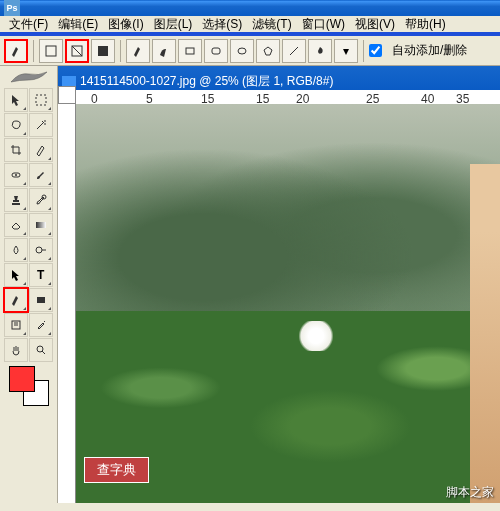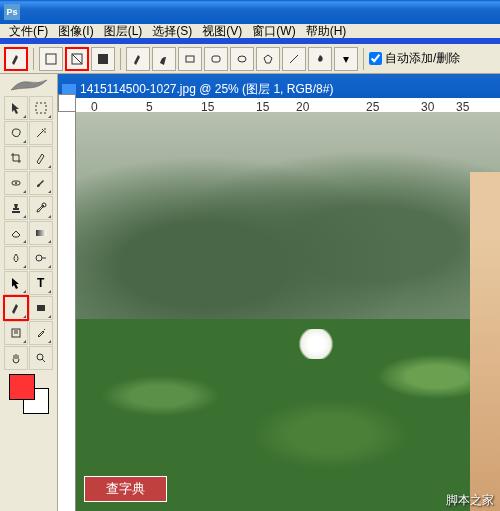--- a/index.html
+++ b/index.html
@@ -1,25 +1,25 @@
 <!DOCTYPE html>
 <html><head>
 <meta charset="utf-8">
 <style>
 *{margin:0;padding:0;box-sizing:border-box;font-family:"SimSun","Microsoft YaHei",sans-serif;font-size:12px}
 body{background:#ece9d8;width:500px;height:511px;overflow:hidden}
-.titlebar{background:linear-gradient(to bottom,#0a5bc4 0%,#3d93f5 8%,#1666cb 40%,#0a5bc4 100%);height:24px;display:flex;align-items:center;padding:0 4px;color:#fff;font-weight:bold}
+.titlebar{background:linear-gradient(to bottom,#0a5bc4 0%,#3d93f5 8%,#1666cb 40%,#0a5bc4 100%);height:16px;display:flex;align-items:center;padding:0 4px;color:#fff;font-weight:bold}
 .titlebar .ps-icon{width:16px;height:16px;background:#5a9dd6;margin-right:4px;display:inline-flex;align-items:center;justify-content:center;font-size:9px}
-.menubar{background:#ece9d8;height:20px;display:flex;align-items:center;padding:0 4px;border-bottom:6px solid #1d4ed8}
+.menubar{background:#ece9d8;height:20px;display:flex;align-items:center;padding:0 4px;border-bottom:4px solid #1d4ed8}
 .menubar span{padding:2px 5px;cursor:default}
 .optbar{background:#ece9d8;height:30px;display:flex;align-items:center;padding:2px 4px;border-bottom:1px solid #aca899;gap:2px}
 .optbtn{width:24px;height:24px;border:1px solid #aca899;background:#f5f3eb;display:inline-flex;align-items:center;justify-content:center;position:relative}
 .optbtn.sel{border:2px solid #f00}
 .sep{width:1px;height:22px;background:#aca899;margin:0 3px}
-.chk{display:flex;align-items:center;gap:3px}
+.chk{display:flex;align-items:center;gap:10px}
 .workspace{display:flex;height:calc(511px - 74px)}
 .toolbox{width:58px;background:#ece9d8;border-right:1px solid #aca899;display:flex;flex-direction:column;align-items:center;padding-top:2px}
 .feather{width:50px;height:18px;display:flex;align-items:center;justify-content:center;margin-bottom:2px}
 .tools{display:grid;grid-template-columns:24px 24px;gap:1px}
 .tool{width:24px;height:24px;border:1px solid #d0ccbc;background:#ece9d8;display:flex;align-items:center;justify-content:center;position:relative;cursor:pointer}
 .tool.hl{outline:2px solid #f00;outline-offset:-1px;z-index:2}
 .tool .tri{position:absolute;bottom:1px;right:1px;width:0;height:0;border-left:3px solid transparent;border-bottom:3px solid #555}
 .swatches{margin-top:4px;position:relative;width:40px;height:40px}
 .swatch-fg{position:absolute;top:0;left:0;width:26px;height:26px;background:#ff3333;border:1px solid #000;z-index:2}
 .swatch-bg{position:absolute;bottom:0;right:0;width:26px;height:26px;background:#fff;border:1px solid #000}
@@ -30,37 +30,39 @@
 .ruler-h span{position:absolute;top:2px}
 .ruler-corner{position:absolute;left:0;top:20px;width:18px;height:18px;background:#fff;border:1px solid #888}
 .ruler-v{position:absolute;left:0;top:38px;width:18px;bottom:0;background:#fff;border-right:1px solid #888}
 .canvas{position:absolute;left:18px;top:38px;right:0;bottom:0;background:linear-gradient(to bottom,#a8b8a8 0%,#8fa890 25%,#5a8060 45%,#3a6040 55%,#4a7050 70%,#3a6838 100%)}
 .trees{position:absolute;top:0;left:0;right:0;height:55%;background:radial-gradient(ellipse at 30% 70%,#4a6848 20%,transparent 50%),radial-gradient(ellipse at 70% 60%,#527050 20%,transparent 50%),linear-gradient(to bottom,#b8c0b0,#6a8868)}
 .lotus{position:absolute;bottom:0;left:0;right:0;height:48%;background:radial-gradient(ellipse at 20% 40%,#5a9048 30px,transparent 60px),radial-gradient(ellipse at 60% 60%,#4a8038 40px,transparent 80px),radial-gradient(ellipse at 85% 30%,#6aa050 30px,transparent 60px),#3a7030}
 .flower{position:absolute;bottom:38%;left:52%;width:40px;height:30px;background:radial-gradient(circle,#fff 30%,#f0f0e8 60%,transparent 70%)}
 .person{position:absolute;right:0;top:15%;width:30px;height:85%;background:linear-gradient(to bottom,#e8c8a0 20%,#d0a070 100%)}
 .watermark{position:absolute;bottom:4px;right:6px;color:#fff;font-size:14px;text-shadow:1px 1px 2px #000;text-align:center;line-height:1.2}
 .watermark .sm{font-size:9px;color:#ddd}
-.badge{position:absolute;bottom:9px;left:8px;background:#c04040;color:#fff;padding:3px 21px;font-size:13px;border:1px solid #fff}
+.badge{position:absolute;bottom:20px;left:8px;background:#c04040;color:#fff;padding:3px 12px;font-size:13px;border:1px solid #fff}
 svg{display:block}
 </style>
 </head>
 <body>
 
 <div class="titlebar">
   <span class="ps-icon">Ps</span>
 </div>
 
 <div class="menubar">
   <span>文件(F)</span>
+  <span>编辑(E)</span>
   <span>图像(I)</span>
   <span>图层(L)</span>
   <span>选择(S)</span>
+  <span>滤镜(T)</span>
+  <span>窗口(W)</span>
   <span>视图(V)</span>
-  <span>窗口(W)</span>
   <span>帮助(H)</span>
 </div>
 
 <div class="optbar">
   <div class="optbtn sel">
       <svg width="14" height="14">
         <path d="M3 11 L7 3 L9 5 L5 13 Z" fill="#333"></path>
       </svg>
     </div>
   <div class="sep"></div>
@@ -289,21 +291,21 @@
       <span>1415114500-1027.jpg @ 25% (图层 1, RGB/8#)</span>
     </div>
     <div class="ruler-corner"></div>
     <div class="ruler-h">
       <span style="left:15px">0</span>
       <span style="left:70px">5</span>
       <span style="left:125px">15</span>
       <span style="left:180px">15</span>
       <span style="left:220px">20</span>
       <span style="left:290px">25</span>
-      <span style="left:345px">30</span>
+      <span style="left:345px">40</span>
       <span style="left:380px">35</span>
     </div>
     <div class="ruler-v"></div>
     <div class="canvas">
       <div class="trees"></div>
       <div class="lotus"></div>
       <div class="flower"></div>
       <div class="person"></div>
       <div class="watermark">
         <div>脚本之家</div>

